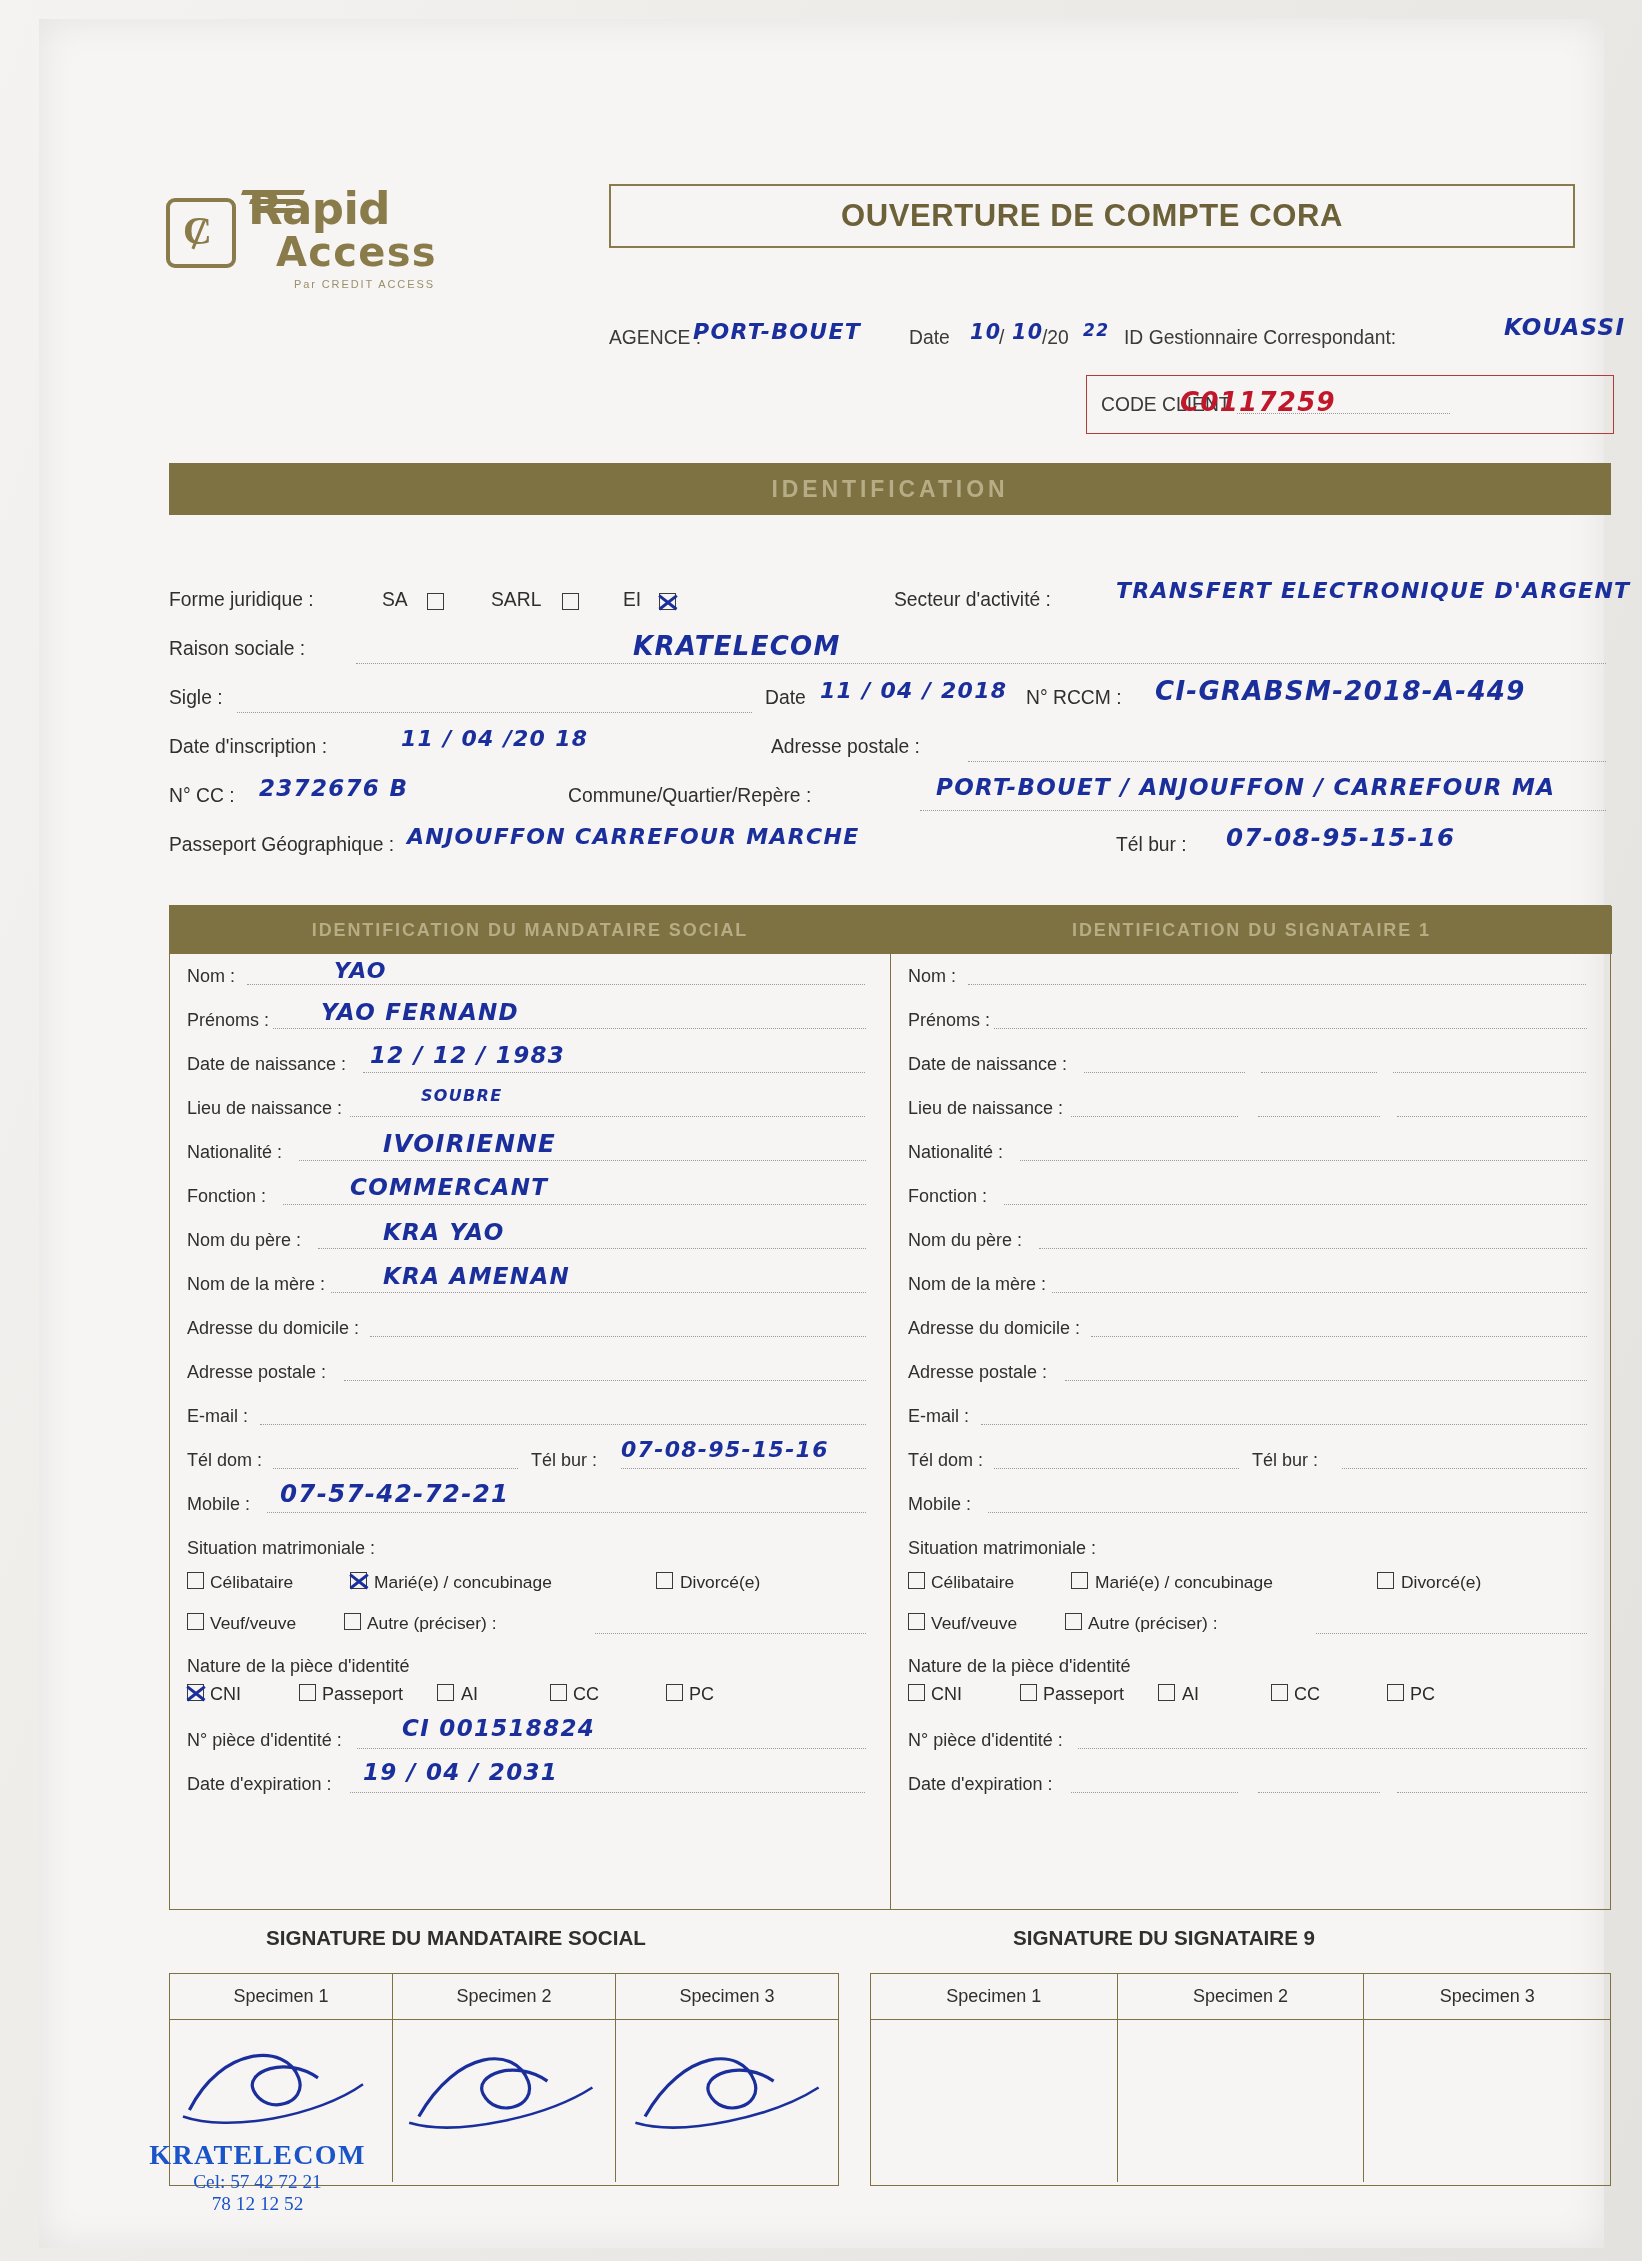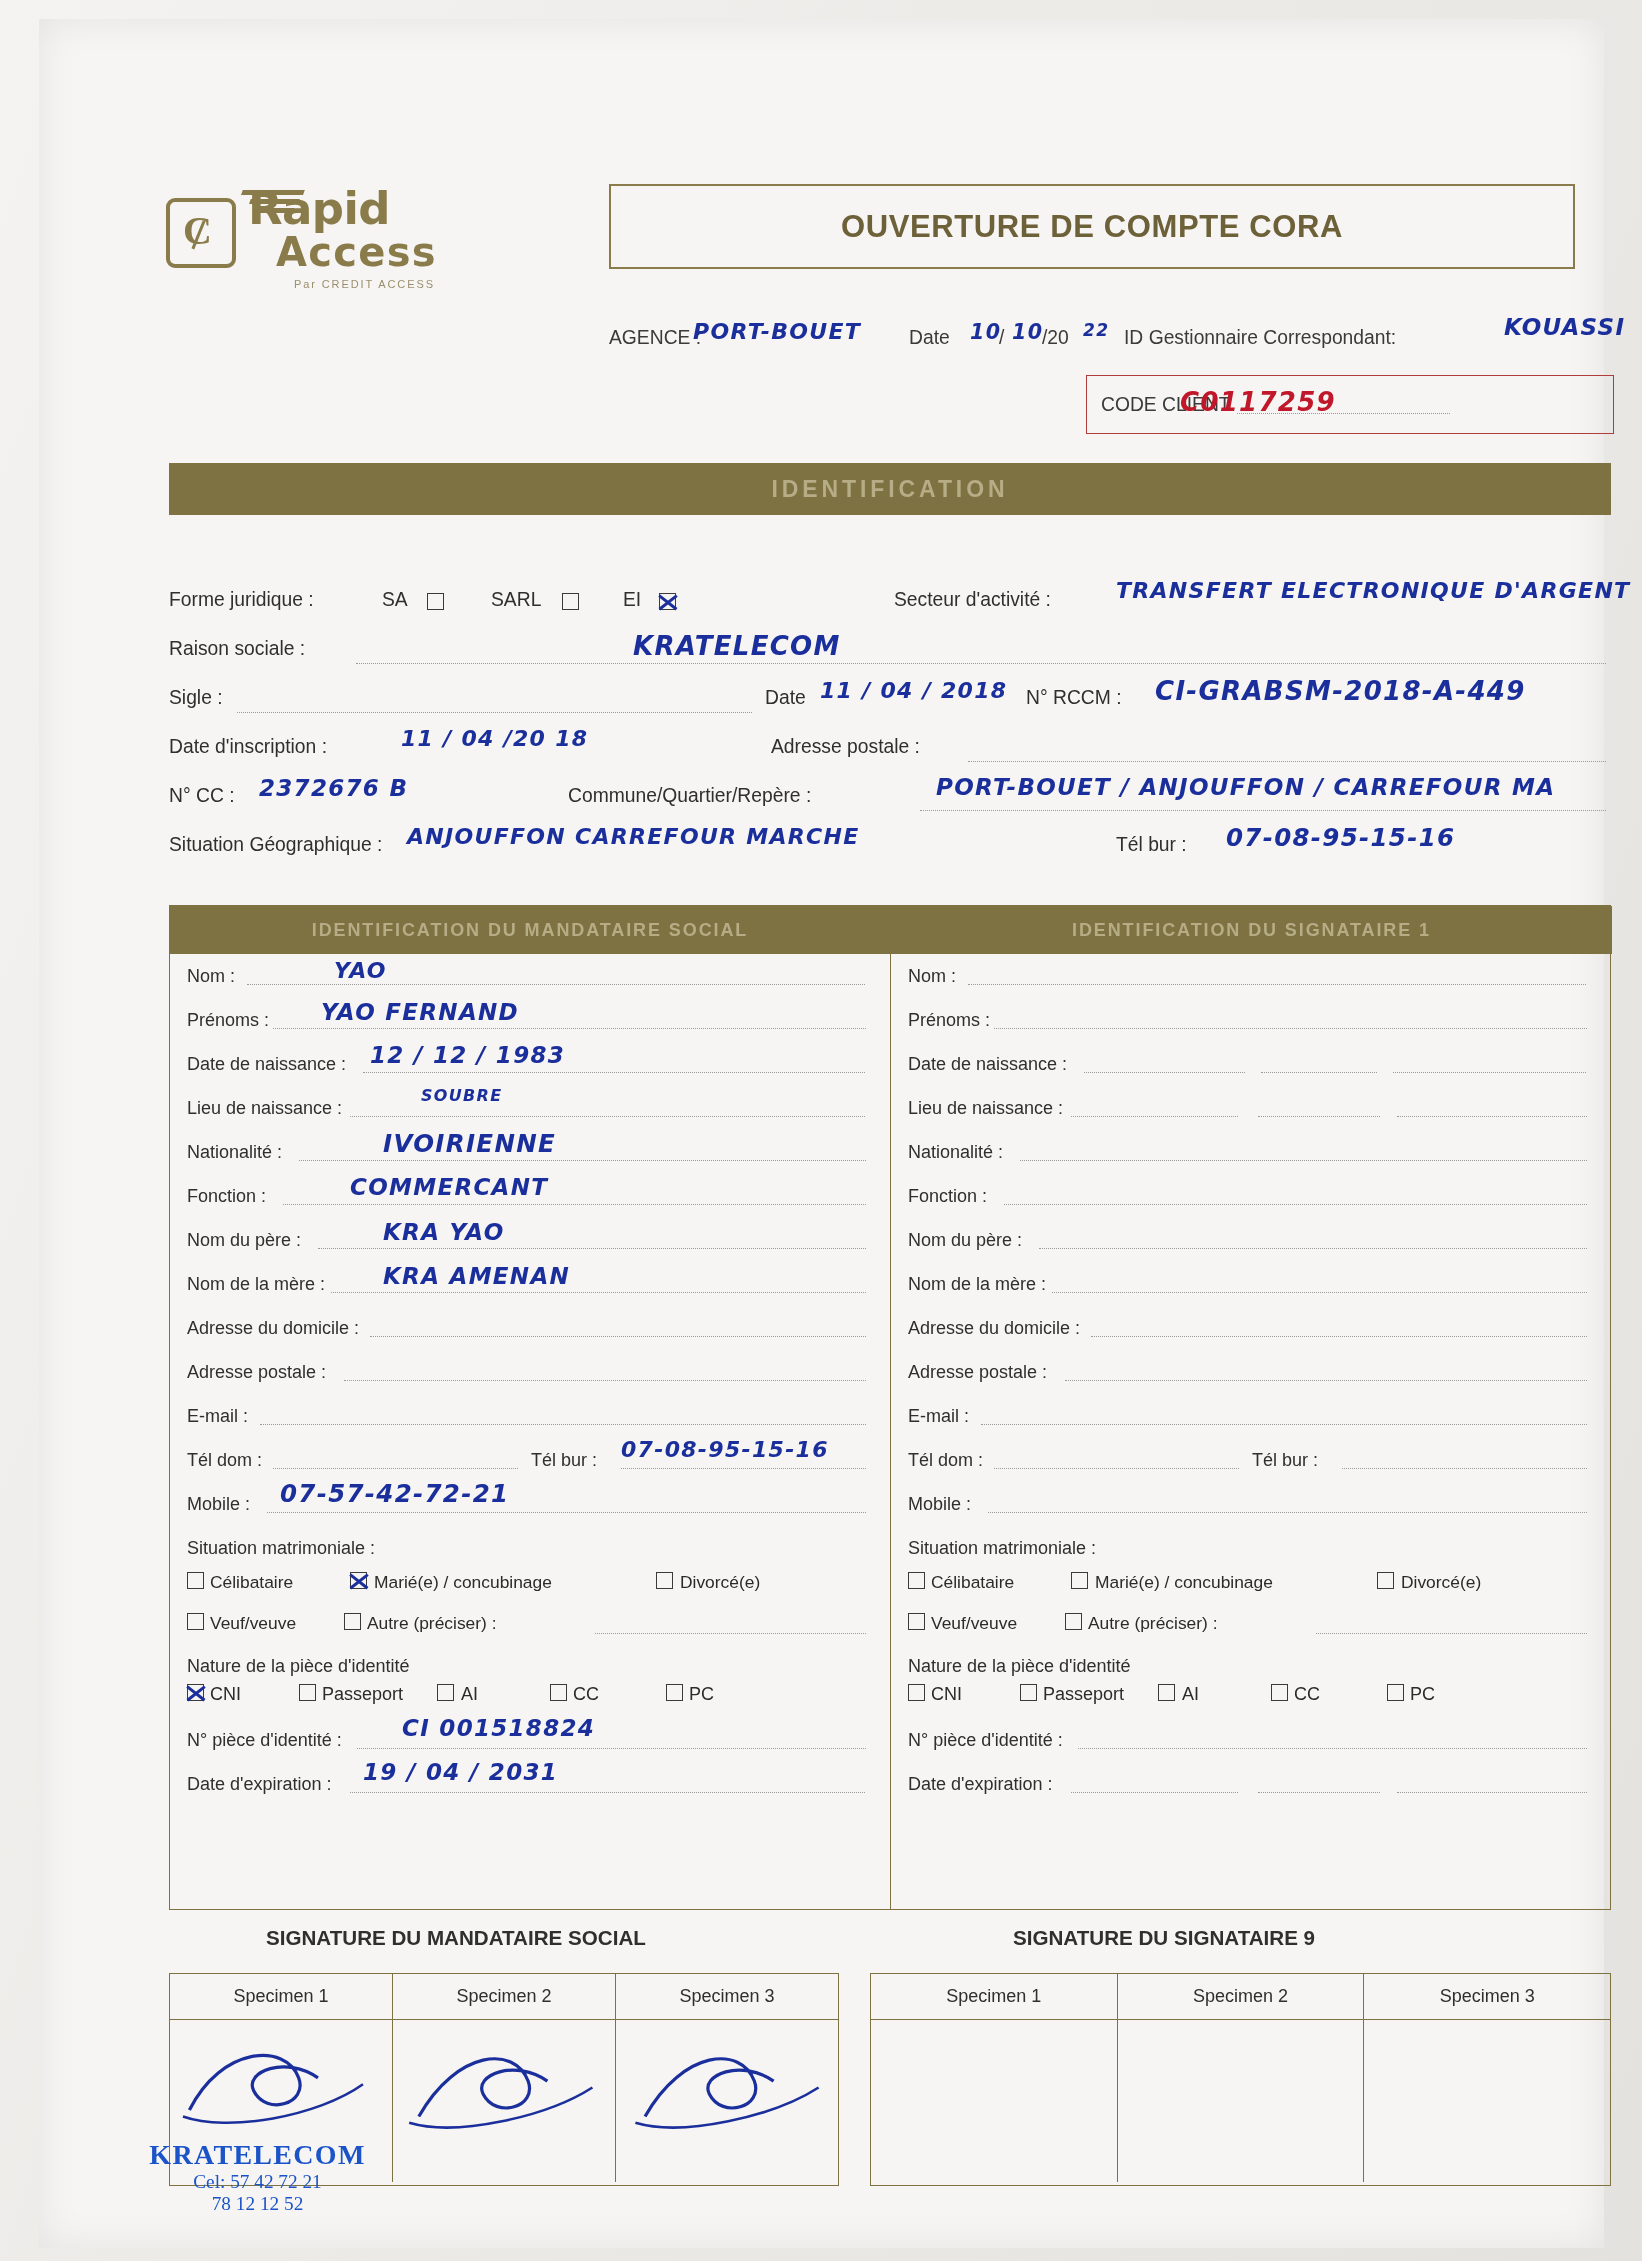--- a/index.html
+++ b/index.html
@@ -56,21 +56,21 @@
   }
   .logo-swoosh i {
     display:block; height:4.5px; background:#8a7b4a; margin-bottom:4.5px;
     transform: skewX(-20deg);
   }
   .logo-swoosh i:nth-child(1){ width:62px; }
   .logo-swoosh i:nth-child(2){ width:49px; margin-left:7.7px;}
   .logo-swoosh i:nth-child(3){ width:35px; margin-left:17px;}
 
   .title-box {
-    position:absolute; left:609px; top:184px; width:966px; height:85px;
+    position:absolute; left:609px; top:184px; width:966px; height:64px;
     border:2.6px solid #8a7b4a; display:flex; align-items:center; justify-content:center;
   }
   .title-box span {
     font-size:31px; font-weight:bold; color:#6d6139; letter-spacing:0.6px;
   }
 
   .agency-line { position:absolute; left:609px; top:319px; width:1005px; height:39px; }
   .agency-line .lbl { position:absolute; font-size:19.3px; color:#3a3a3a; }
   .hw-red { color:#c0182a; }
   .script { font-style:italic; font-weight:bold; letter-spacing:0.6px; }
@@ -252,21 +252,21 @@
 
     <div class="idrow">
       <span class="lbl" style="left:0;">N° CC :</span>
       <span class="hwtxt script" style="left:90px;top:-3.9px;font-size:23px;">2372676 B</span>
       <span class="lbl" style="left:399px;">Commune/Quartier/Repère :</span>
       <span class="dotline" style="left:751px;top:31px;width:686px;"></span>
       <span class="hwtxt script" style="left:767px;top:-5.2px;font-size:23px;">PORT-BOUET / ANJOUFFON / CARREFOUR MA</span>
     </div>
 
     <div class="idrow">
-      <span class="lbl" style="left:0;">Situation Géographique :</span>
+      <span class="lbl" style="left:0;">Passeport Géographique :</span>
       <span class="hwtxt script" style="left:238px;top:-3.9px;font-size:22px;">ANJOUFFON CARREFOUR MARCHE</span>
       <span class="lbl" style="left:947px;">Tél bur :</span>
       <span class="hwtxt script" style="left:1057px;top:-5.2px;font-size:24.5px;">07-08-95-15-16</span>
     </div>
   </div>
 
   <div class="twocol">
 
     <div class="col left">
       <div class="colhead">

